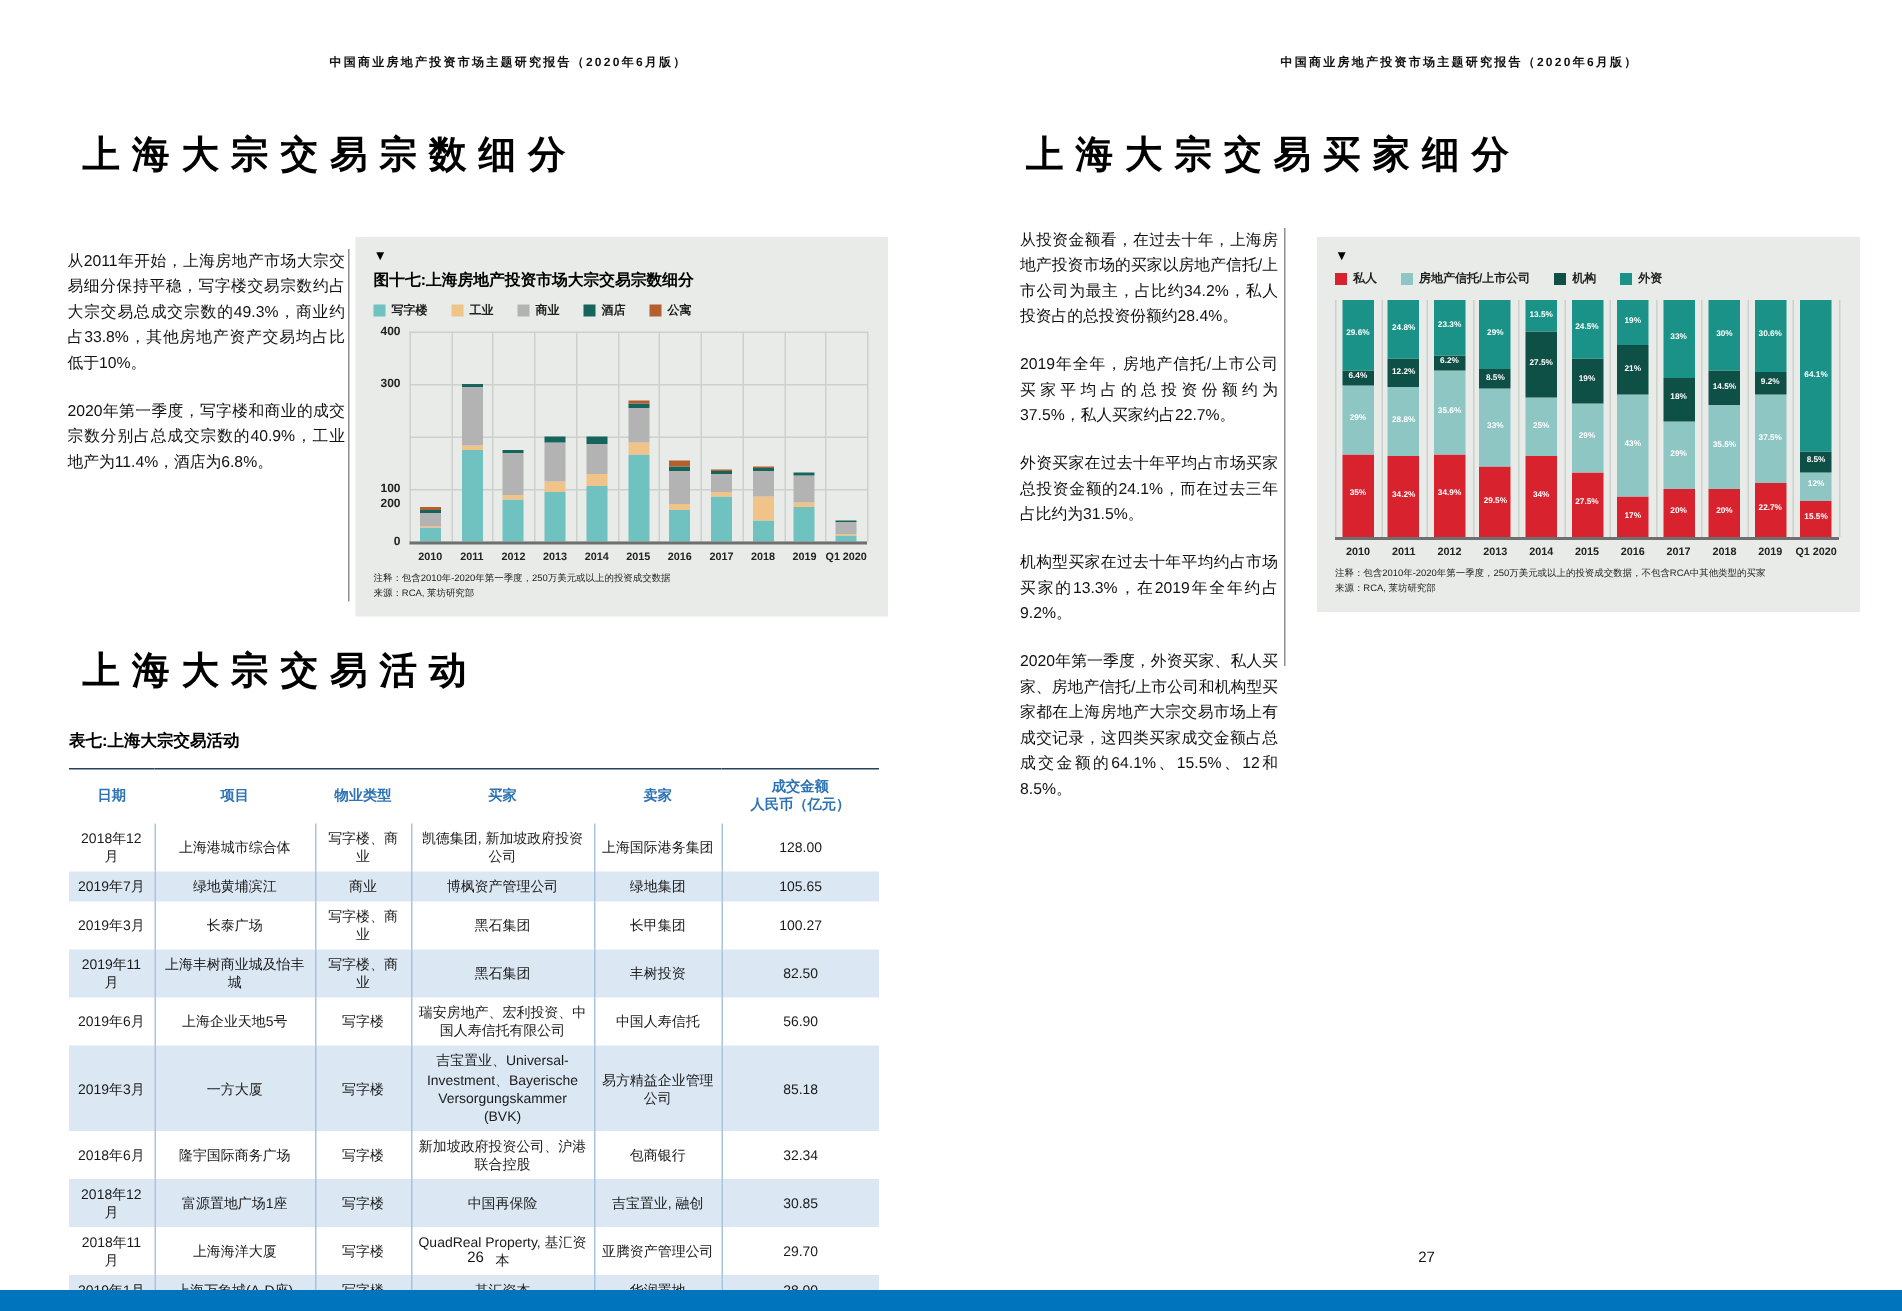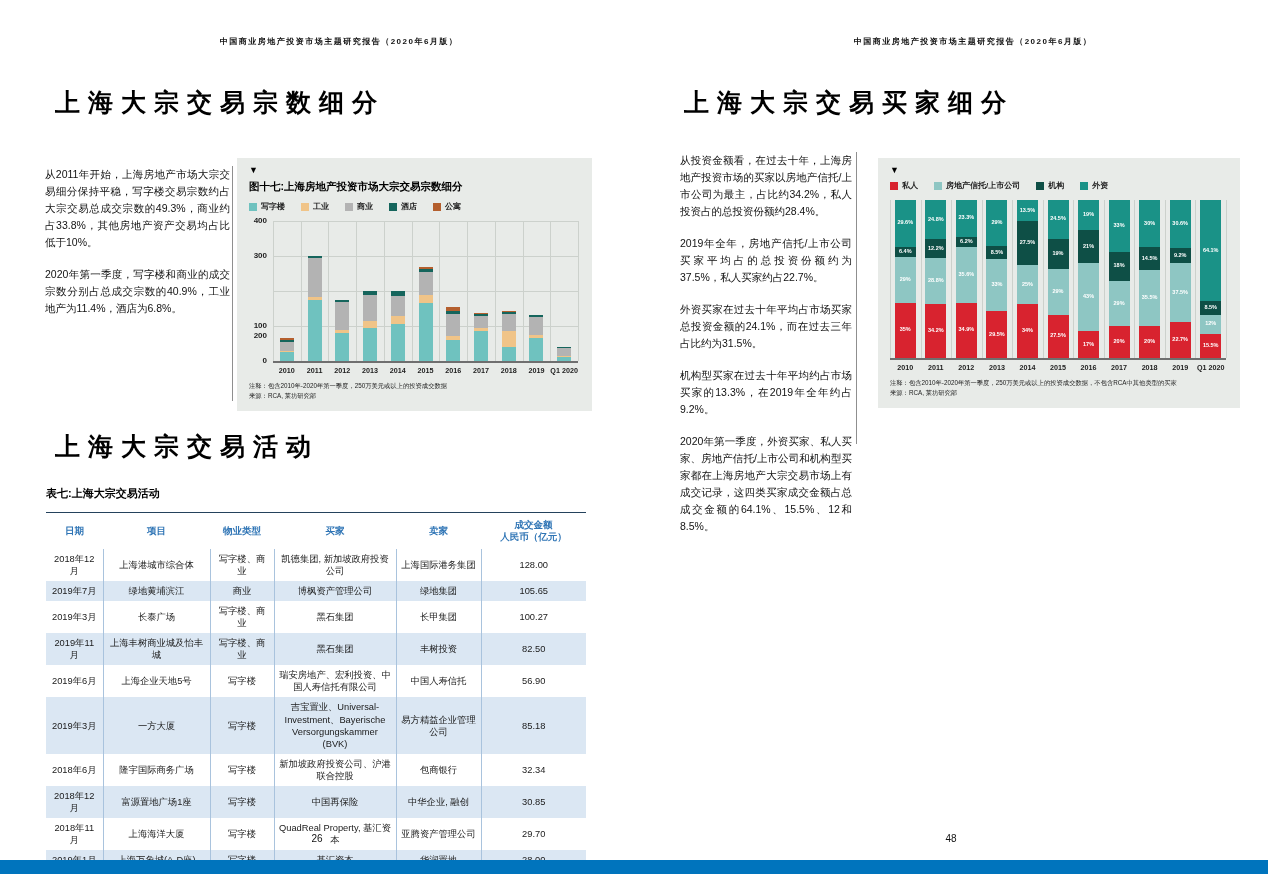--- a/index.html
+++ b/index.html
@@ -292,21 +292,21 @@
             <td>写字楼</td>
             <td>新加坡政府投资公司、沪港联合控股</td>
             <td>包商银行</td>
             <td>32.34</td>
           </tr>
           <tr class="stripe">
             <td>2018年12月</td>
             <td>富源置地广场1座</td>
             <td>写字楼</td>
             <td>中国再保险</td>
-            <td>中华企业, 融创</td>
+            <td>吉宝置业, 融创</td>
             <td>30.85</td>
           </tr>
           <tr>
             <td>2018年11月</td>
             <td>上海海洋大厦</td>
             <td>写字楼</td>
             <td>QuadReal Property, 基汇资本</td>
             <td>亚腾资产管理公司</td>
             <td>29.70</td>
           </tr>
@@ -542,16 +542,16 @@
         <div class="xlabel" style="left: 244.364px; width: 30.5455px;">2018</div>
         <div class="xlabel" style="left: 274.909px; width: 30.5455px;">2019</div>
         <div class="xlabel" style="left: 305.455px; width: 30.5455px;">Q1 2020</div>
       </div>
     <div class="chart-note">
       <div>注释：包含2010年-2020年第一季度，250万美元或以上的投资成交数据，不包含RCA中其他类型的买家</div>
       <div>来源：RCA, 莱坊研究部</div>
     </div>
   </div>
 
-  <div class="page-number">48</div>
+  <div class="page-number">27</div>
 </div>
 
 <div class="footer-bar" style="background: rgb(0, 116, 189);"></div>
 
 </body></html>

